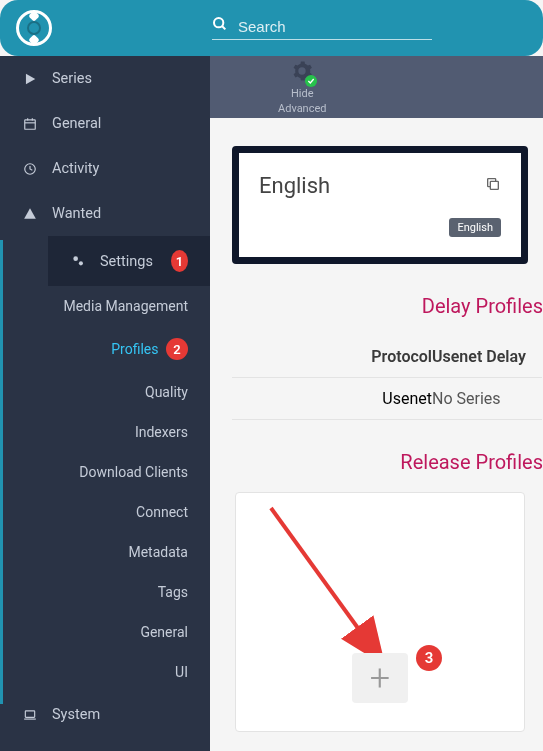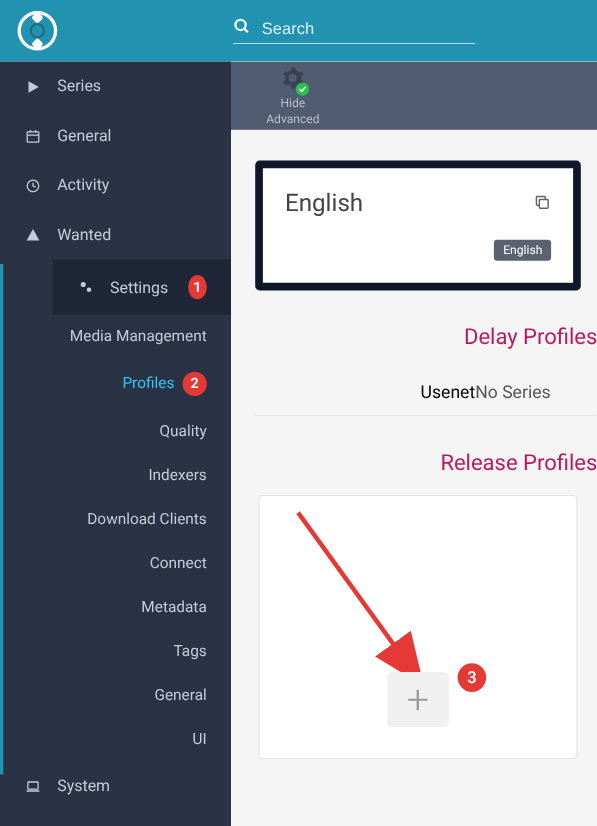--- a/index.html
+++ b/index.html
@@ -10,20 +10,21 @@
       height: 751px;
       overflow: hidden;
       position: relative;
     }
     .header {
       background: #2193b0;
       height: 56px;
       display: flex;
       align-items: center;
       padding: 0 16px;
+      border-radius: 18px;
     }
     .logo {
       width: 36px;
       height: 36px;
       border: 3px solid #fff;
       border-radius: 50%;
       display: flex;
       align-items: center;
       justify-content: center;
       position: relative;
@@ -118,20 +119,21 @@
       padding-left: 32px;
     }
     .toolbar-item {
       display: flex;
       flex-direction: column;
       align-items: center;
       gap: 2px;
       color: #b8bfcc;
       font-size: 11px;
       cursor: pointer;
+      margin-left: 36px;
     }
     .gear-icon { position: relative; }
     .checkmark {
       position: absolute;
       right: -4px;
       bottom: -2px;
       width: 12px;
       height: 12px;
       background: #27c24c;
       border-radius: 50%;
@@ -330,20 +332,24 @@
               <rect x="8" y="8" width="12" height="12" rx="1"></rect>
               <path d="M16 8V5a1 1 0 00-1-1H5a1 1 0 00-1 1v10a1 1 0 001 1h3"></path>
             </svg>
         </span>
       </div>
       <span class="tag">English</span>
     </div>
 
     <div class="section-title">Delay Profiles</div>
     <div class="table">
+      <div class="table-row head">
+        <div class="col1">Protocol</div>
+        <div class="col2">Usenet Delay</div>
+      </div>
       <div class="table-row">
         <div class="col1">Usenet</div>
         <div class="col2">No Series</div>
       </div>
     </div>
 
     <div class="section-title">Release Profiles</div>
     <div class="release-card">
       <svg class="arrow" width="130" height="170">
         <defs>

